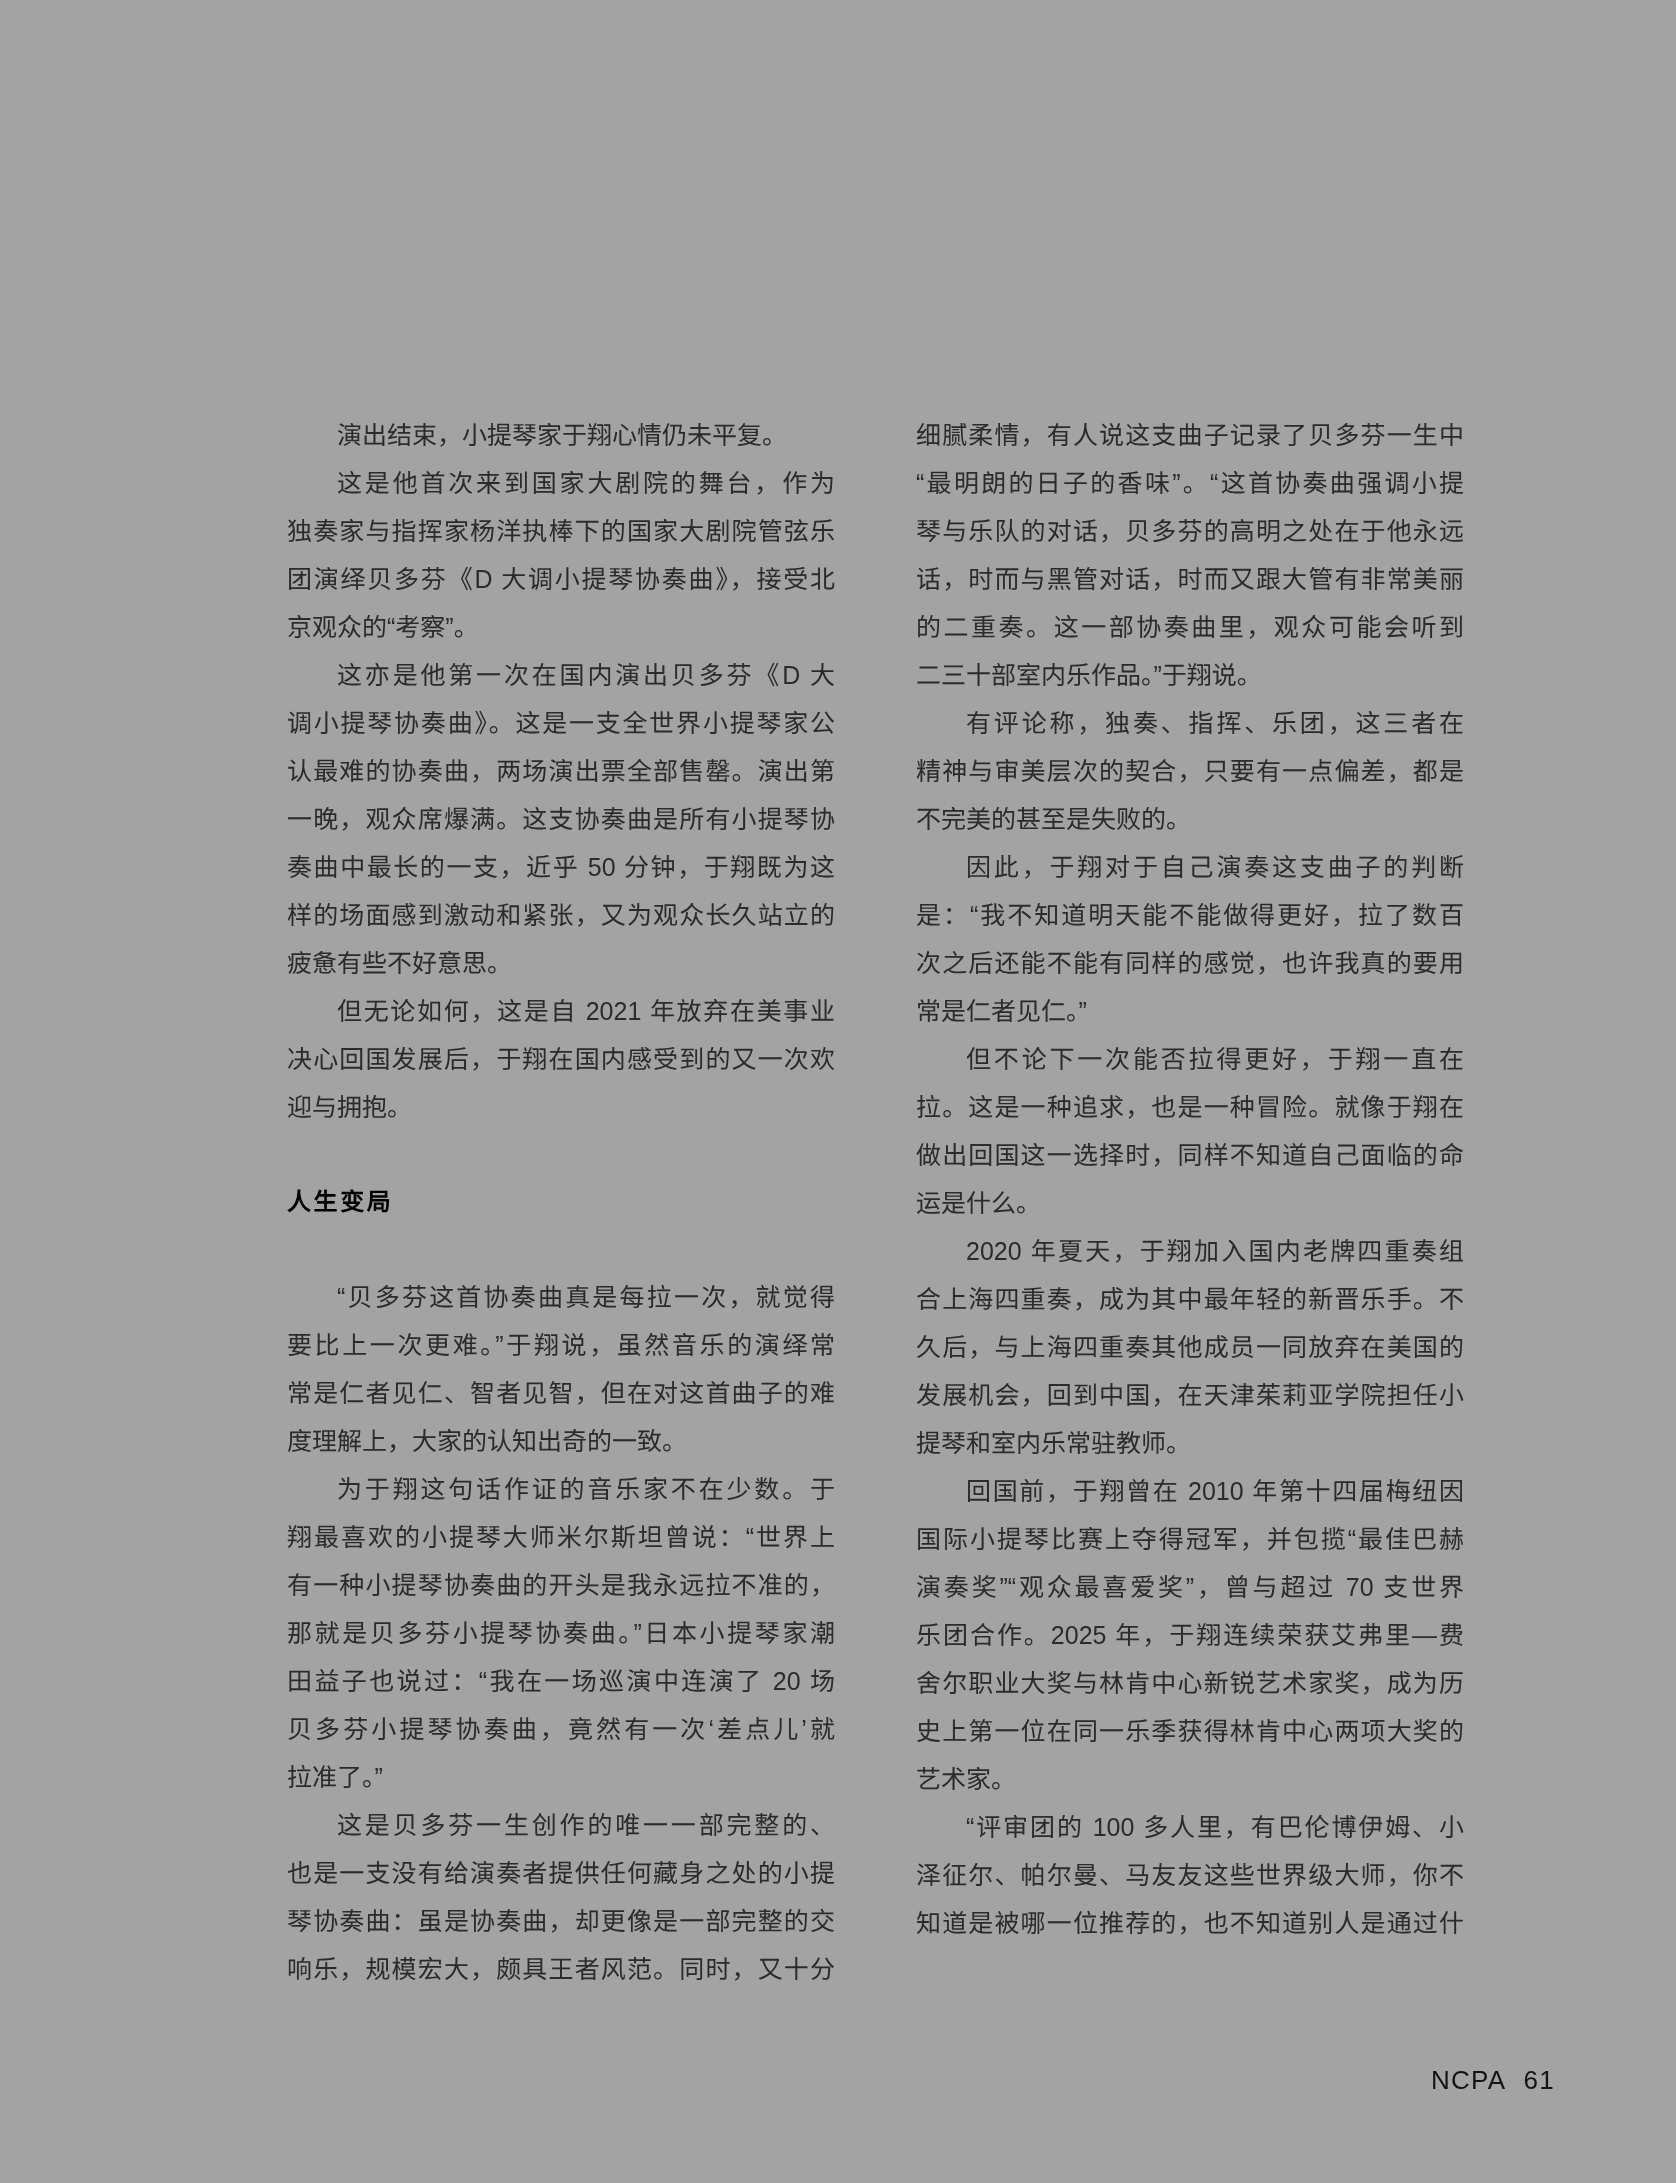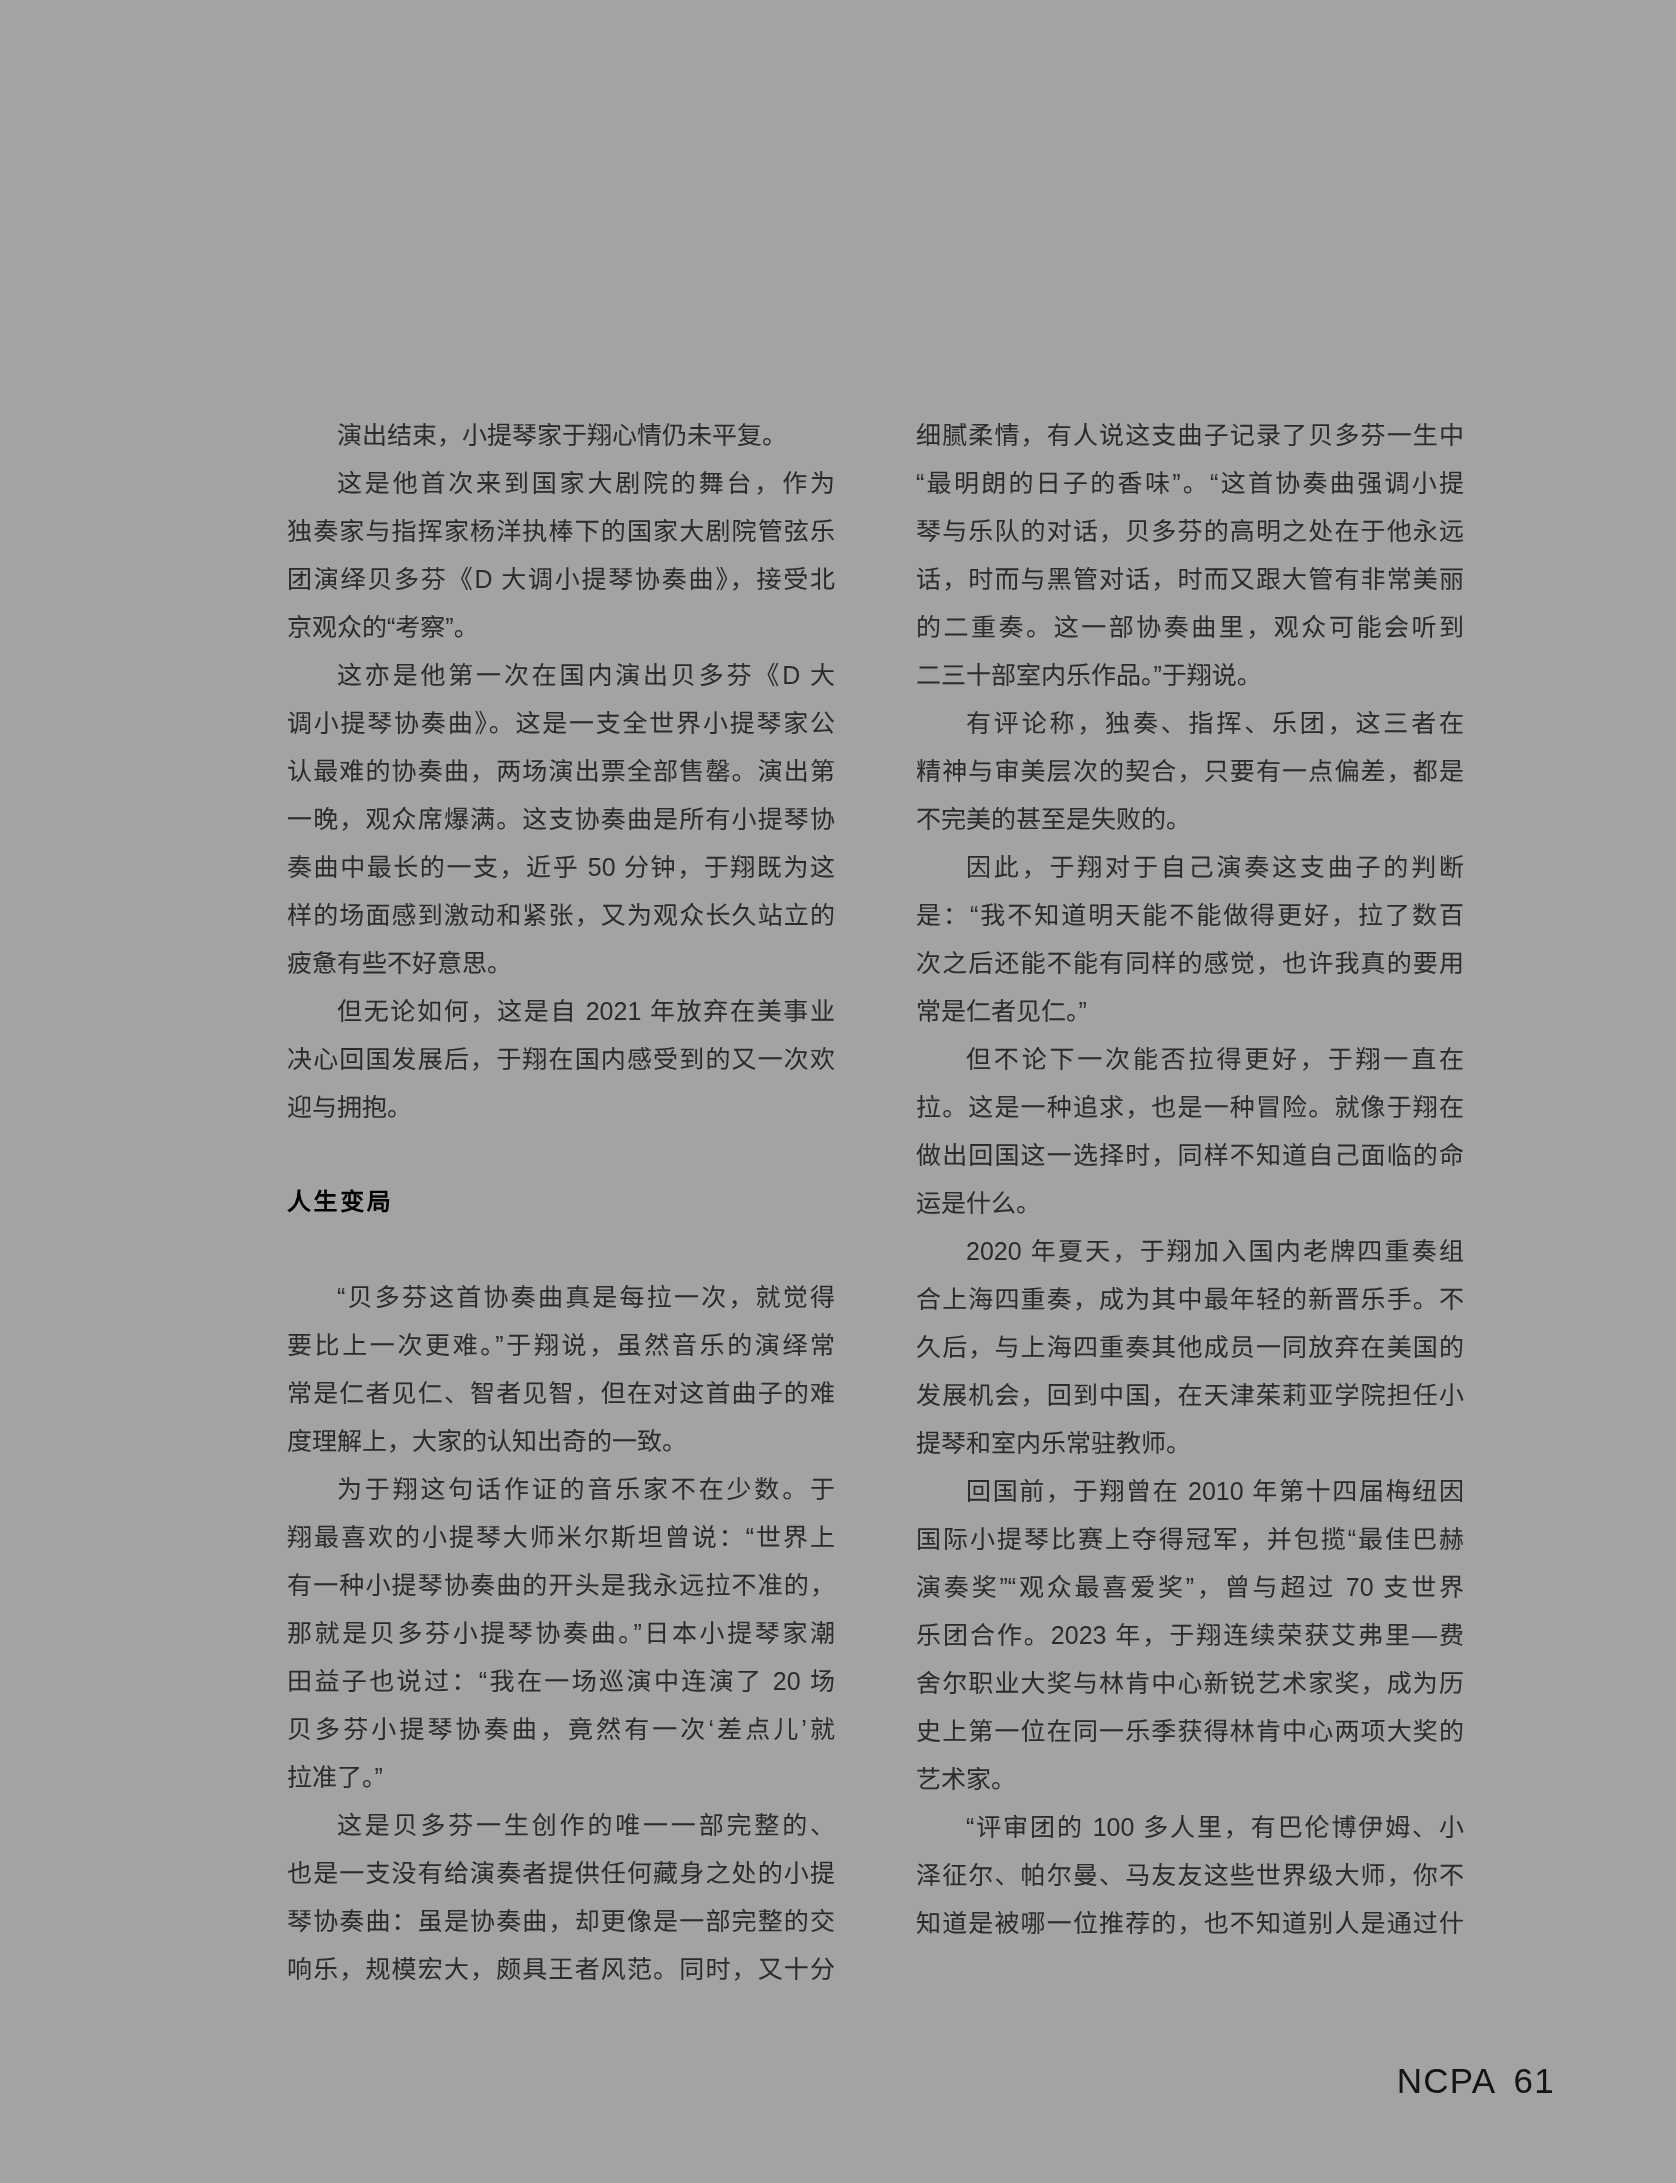--- a/index.html
+++ b/index.html
@@ -50,21 +50,21 @@
     font-weight: 700;
     color: #000000;
     text-align: left;
     text-align-last: left;
     letter-spacing: 2.6px;
   }
   .folio {
     position: absolute;
     top: 2064px;
     right: 121px;
-    font-size: 35px;
+    font-size: 26px;
     line-height: 33px;
     color: #141414;
     letter-spacing: 1.3px;
     white-space: nowrap;
   }
   .folio .page-num { margin-left: 17px; }
 </style>
 </head>
 <body>
 
@@ -123,21 +123,21 @@
       <div class="line">做出回国这一选择时，同样不知道自己面临的命</div>
       <div class="line end">运是什么。</div>
       <div class="line indent">2020 年夏天，于翔加入国内老牌四重奏组</div>
       <div class="line">合上海四重奏，成为其中最年轻的新晋乐手。不</div>
       <div class="line">久后，与上海四重奏其他成员一同放弃在美国的</div>
       <div class="line">发展机会，回到中国，在天津茱莉亚学院担任小</div>
       <div class="line end">提琴和室内乐常驻教师。</div>
       <div class="line indent">回国前，于翔曾在 2010 年第十四届梅纽因</div>
       <div class="line">国际小提琴比赛上夺得冠军，并包揽“最佳巴赫</div>
       <div class="line">演奏奖”“观众最喜爱奖”，曾与超过 70 支世界</div>
-      <div class="line">乐团合作。2023 年，于翔连续荣获艾弗里—费</div>
+      <div class="line">乐团合作。2025 年，于翔连续荣获艾弗里—费</div>
       <div class="line">舍尔职业大奖与林肯中心新锐艺术家奖，成为历</div>
       <div class="line">史上第一位在同一乐季获得林肯中心两项大奖的</div>
       <div class="line end">艺术家。</div>
       <div class="line indent">“评审团的 100 多人里，有巴伦博伊姆、小</div>
       <div class="line">泽征尔、帕尔曼、马友友这些世界级大师，你不</div>
       <div class="line">知道是被哪一位推荐的，也不知道别人是通过什</div>
     </div>
 
   <div class="folio">
     <span>NCPA</span><span class="page-num">61</span>

